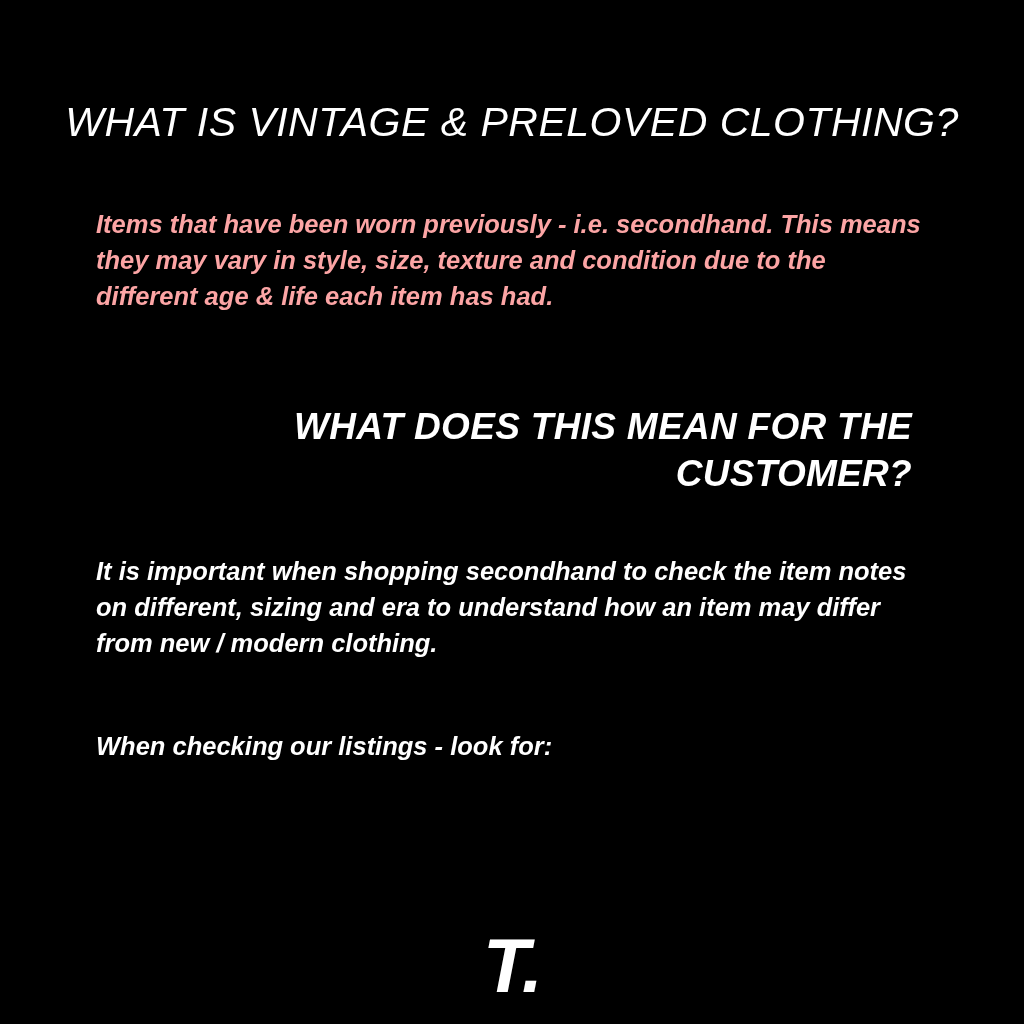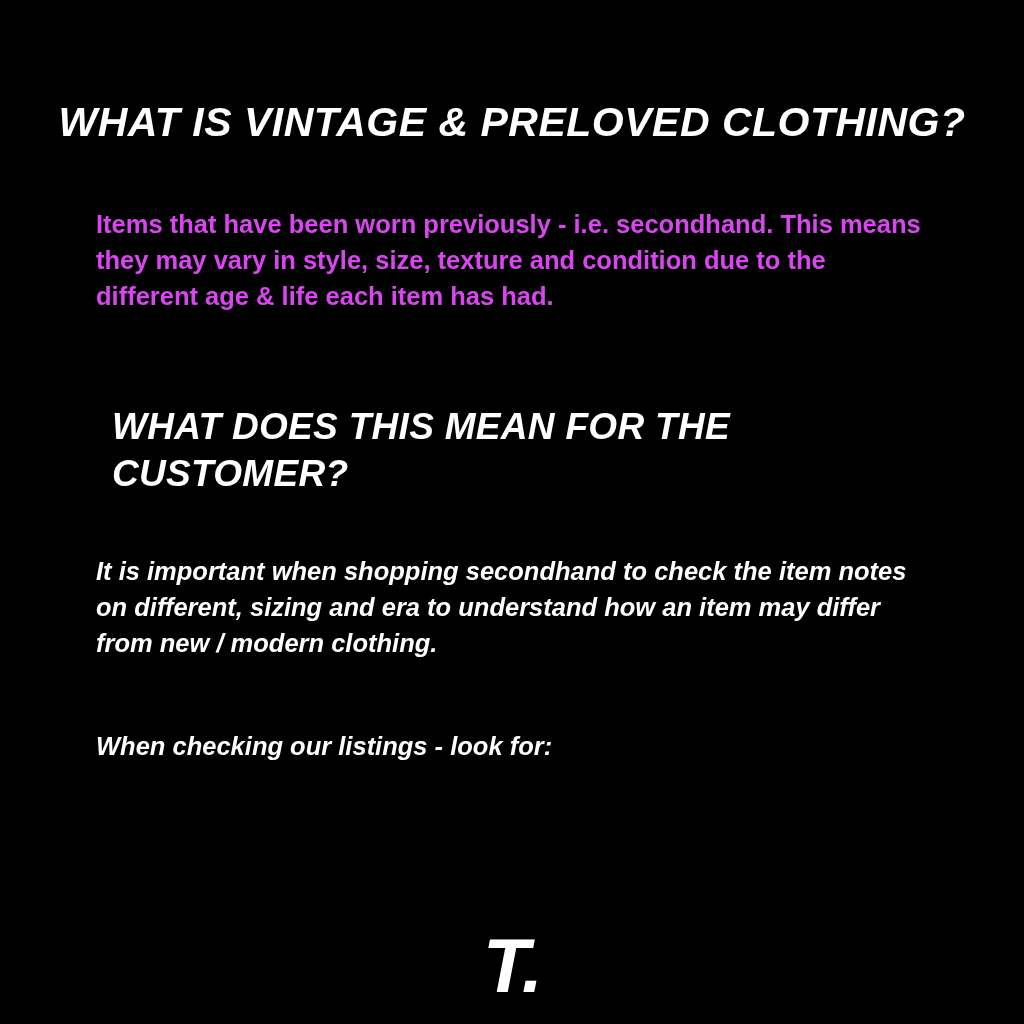--- a/index.html
+++ b/index.html
@@ -21,43 +21,44 @@
     box-sizing: border-box;
     padding: 0;
   }
   .heading-1 {
     position: absolute;
     top: 72px;
     left: 0;
     width: 1024px;
     text-align: center;
     font-size: 41px;
-    font-weight: bold;
+    font-weight: normal;
     font-style: italic;
     letter-spacing: 0.5px;
     line-height: 1.15;
     color: #ffffff;
   }
   .para-1 {
     position: absolute;
     top: 186px;
     left: 96px;
     width: 838px;
     font-size: 25.5px;
     font-weight: bold;
+    font-style: italic;
     line-height: 1.42;
-    color: #d946ef;
+    color: #fca5a5;
     margin-top: 20px;
   }
   .heading-2 {
     position: absolute;
     top: 372px;
     left: 112px;
     width: 800px;
-    text-align: left;
+    text-align: right;
     font-size: 37px;
     font-weight: bold;
     font-style: italic;
     letter-spacing: 0.3px;
     line-height: 1.28;
     color: #ffffff;
   }
   .para-2 {
     position: absolute;
     top: 527px;

